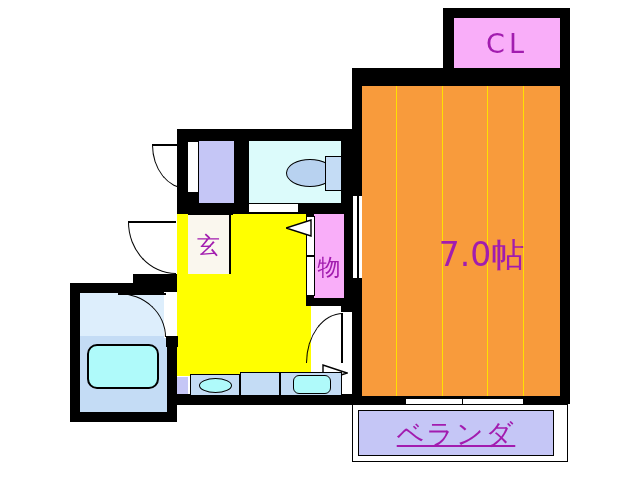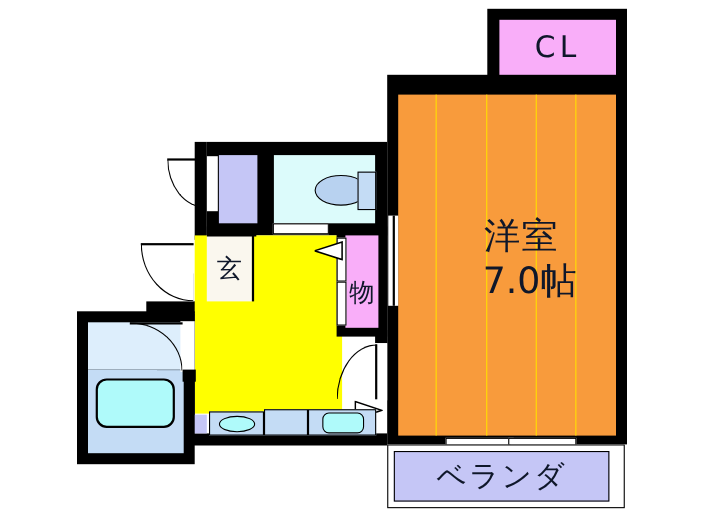--- a/index.html
+++ b/index.html
@@ -32,34 +32,34 @@
   .fill-toilet  { background: #DCFBFB; }  
   .fill-wash    { background: #DDEEFC; }  
   .fill-lav     { background: #C5C6F6; }  
   .fill-tub     { background: #AFFAFA; }  
   .fill-counter { background: #C4DCF5; }  
   .fill-bowl    { background: #B8D2F0; }  
   .fill-white   { background: #FFFFFF; }
 
   
   .label {
-    color: #0f172a;
+    color: #a21caf;
     font-family: "DejaVu Sans", sans-serif;
     font-weight: 400;
     white-space: nowrap;
     text-align: center;
     line-height: 1.05;
     pointer-events: none;
   }
   .label-cl     { font-size: 27px; letter-spacing: 4px; }
   .label-room   { font-size: 33px; letter-spacing: 1px; }
   .label-room2  { font-size: 33px; letter-spacing: 0px; padding-left: 12px; }
   .label-k2     { font-size: 38px; letter-spacing: 1px; }
   .label-mono   { font-size: 23px; }
-  .label-veranda{ font-size: 27px; letter-spacing: 2px; }
+  .label-veranda{ font-size: 27px; letter-spacing: 2px; text-decoration: underline; }
 
   
   .tatami-line { background: #FFE000; width: 1px; }
 
   
   .arc {
     border: 1.5px solid #000000;
     background: transparent;
   }
   .arc-tl { border-radius: 100% 0 0 0; border-right: none; border-bottom: none; }
@@ -96,21 +96,20 @@
 
   <div class="abs wall" style="left:352px; top:68px; width:218px; height:336px;"></div>
 
   <div class="abs fill-room" style="left:362px; top:86px; width:198px; height:310px;"></div>
 
   <div class="abs tatami-line" style="left:396px; top:86px; height:310px;"></div>
   <div class="abs tatami-line" style="left:442px; top:86px; height:310px;"></div>
   <div class="abs tatami-line" style="left:487px; top:86px; height:310px;"></div>
   <div class="abs tatami-line" style="left:523px; top:86px; height:310px;"></div>
 
-  <div class="abs label label-room" style="left:404px; top:197px; width:140px;">洋室</div>
   <div class="abs label label-room2" style="left:398px; top:238px; width:155px;">7.0帖</div>
 
   <div class="abs fill-white" style="left:353px; top:196px; width:9px; height:82px;"></div>
   <div class="abs" style="left:357px; top:196px; width:1.5px; height:82px; background:#000;"></div>
 
   <div class="abs fill-white outline-thin" style="left:405px; top:398px; width:62px; height:14px;"></div>
   <div class="abs fill-white outline-thin" style="left:462px; top:398px; width:62px; height:14px;"></div>
   <div class="abs" style="left:462px; top:404px; width:1.5px; height:8px; background:#000;"></div>
 
   <div class="abs outline-thin" style="left:352px; top:404px; width:216px; height:58px; background:#ffffff;"></div>

